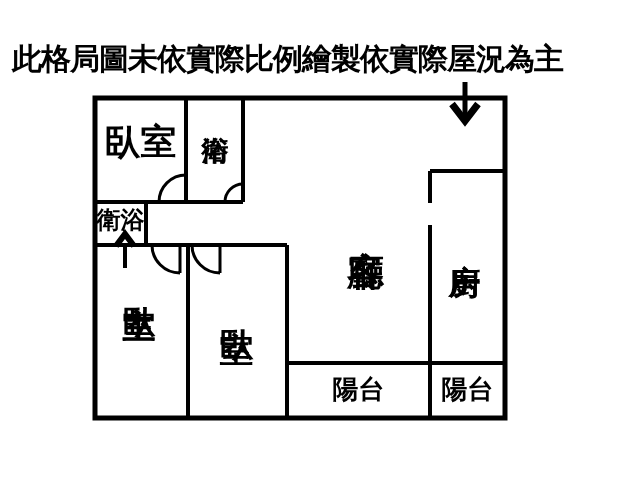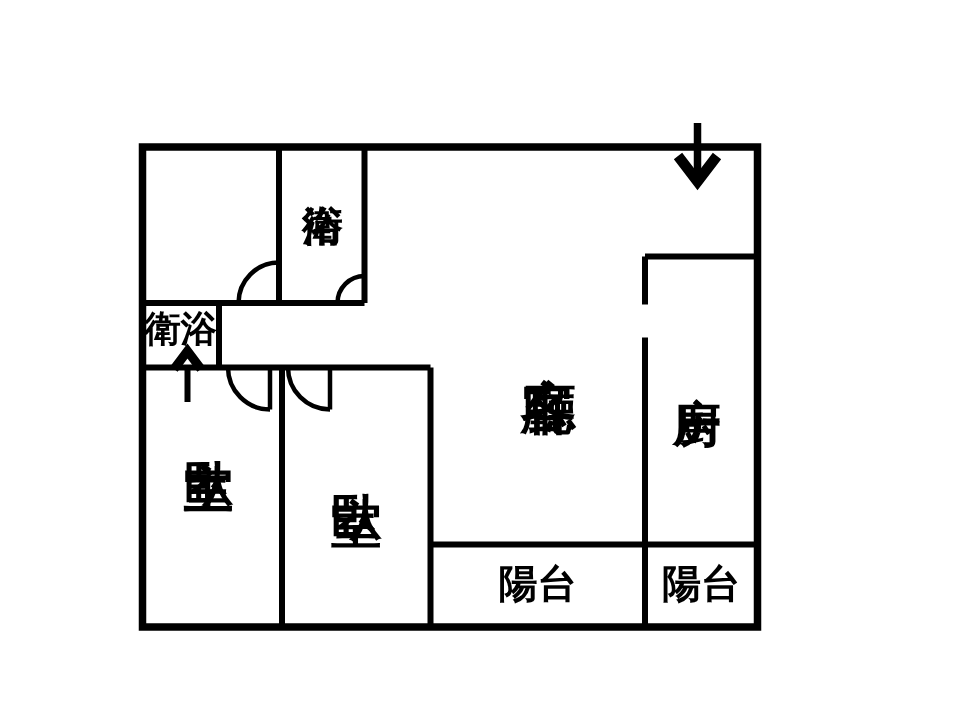--- a/index.html
+++ b/index.html
@@ -71,21 +71,23 @@
     <g stroke="#000000" fill="none">
       <path d="M465,82 V116" stroke-width="5"></path>
       <path d="M452,104 L465,121 L478,104" stroke-width="7"></path>
     </g>
     <g stroke="#000000" fill="none">
       <path d="M125,268 V244" stroke-width="4"></path>
       <path d="M116,246 L125,234 L134,246" stroke-width="6"></path>
     </g>
   </svg>
 
+  <div id="title" class="lbl">此格局圖未依實際比例繪製依實際屋況為主</div>
 
+  <div id="lbl-bedroom-top" class="lbl h">臥室</div>
   <div id="lbl-bathroom-top" class="lbl v">衛浴</div>
   <div id="lbl-bathroom-small" class="lbl h">衛浴</div>
   <div id="lbl-master" class="lbl v">主臥室</div>
   <div id="lbl-bedroom-lower" class="lbl v">臥室</div>
   <div id="lbl-living" class="lbl v">客廳</div>
   <div id="lbl-kitchen" class="lbl v">廚房</div>
   <div id="lbl-balcony-left" class="lbl h">陽台</div>
   <div id="lbl-balcony-right" class="lbl h">陽台</div>
 
 </div>

